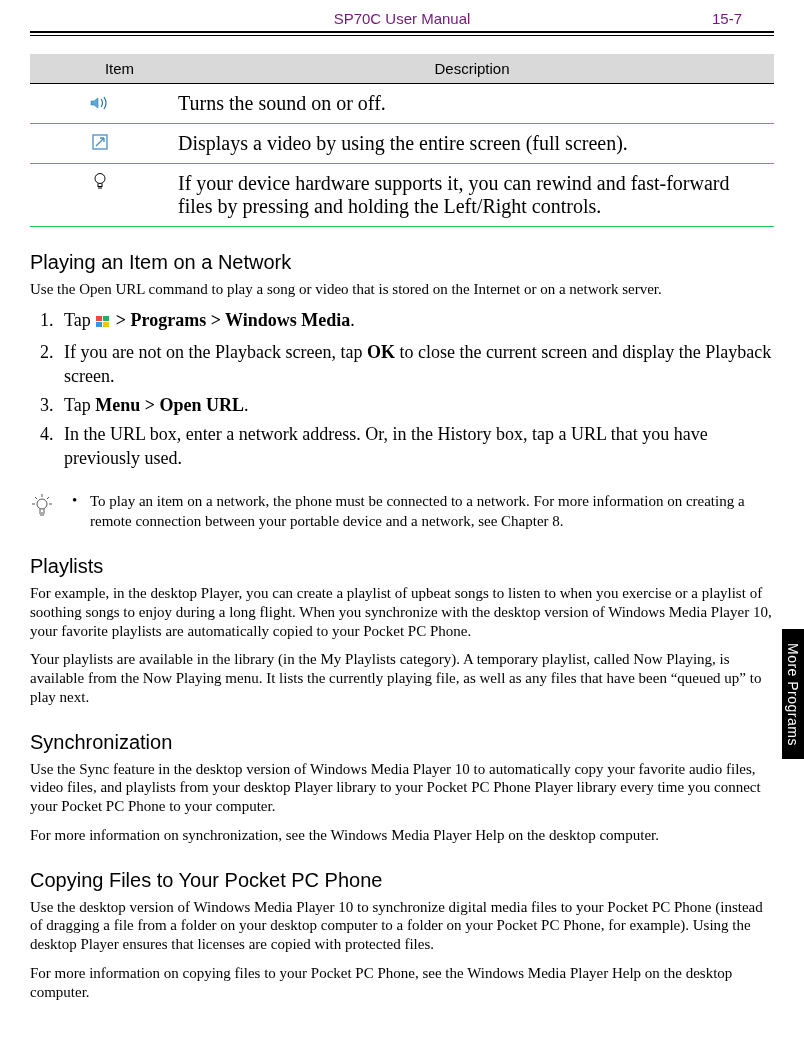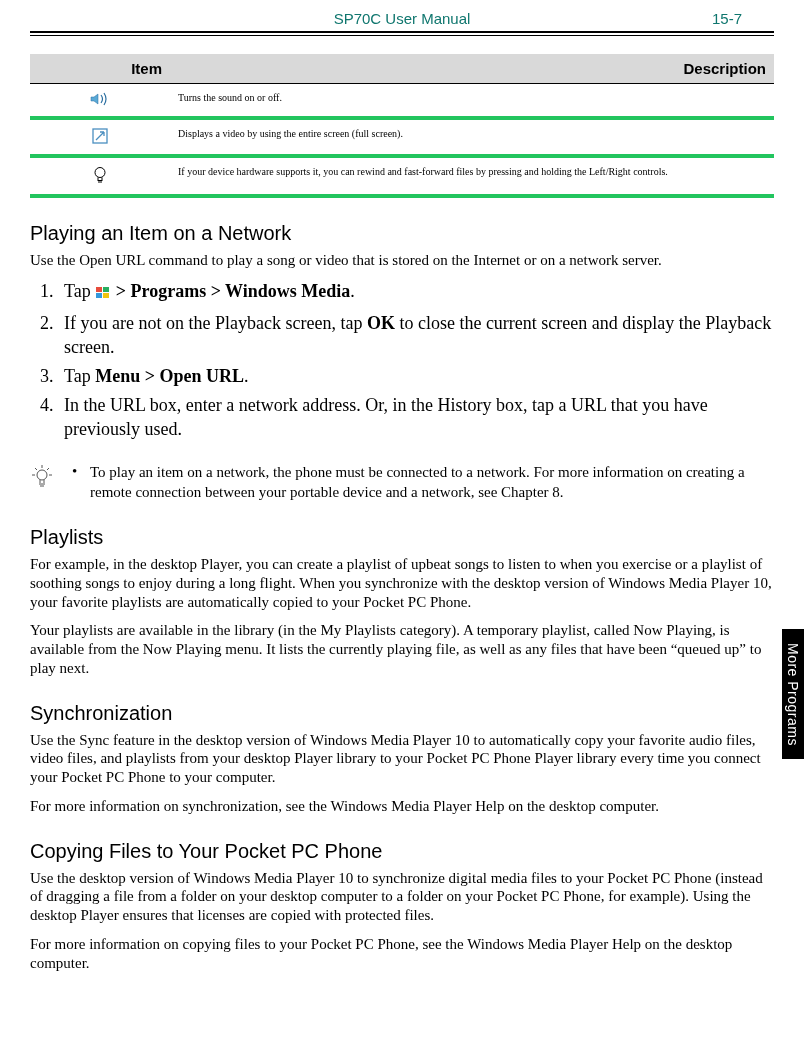--- a/index.html
+++ b/index.html
@@ -11,49 +11,49 @@
     color: #000;
     width: 804px;
   }
   .page {
     padding: 10px 30px 30px 30px;
     position: relative;
   }
   .header {
     display: flex;
     justify-content: space-between;
-    color: #0f766e;
+    color: #701a75;
     font-family: Arial, Helvetica, sans-serif;
     font-size: 15px;
     padding: 0 2px 4px 2px;
   }
   .header .title { text-align: center; flex: 1; }
   .header .pagenum { text-align: left; width: 60px; }
   .rule-thick { border: 0; border-top: 2px solid #000; margin: 0 0 2px 0; }
   .rule-thin { border: 0; border-top: 1px solid #000; margin: 0; }
   table.controls {
     width: 100%;
     border-collapse: collapse;
     margin-top: 18px;
   }
   table.controls thead tr {
     background: #d9d9d9;
   }
   table.controls th {
-    text-align: right;
-    font-family: Arial, Helvetica, sans-serif;
-    font-weight: bold;
+    text-align: center;
+    font-family: Arial, Helvetica, sans-serif;
+    font-weight: normal;
     font-size: 15px;
-    padding: 6px 8px;
+    padding: 6px 16px;
   }
   table.controls th.icon-col { width: 140px; padding-left: 55px; }
   table.controls td {
-    border-bottom: 4px solid #22c55e;
+    border-bottom: 1px solid #22c55e;
     padding: 8px 8px;
-    font-size: 10px;
+    font-size: 20px;
     vertical-align: top;
   }
   table.controls thead th { border-bottom: 1px solid #000; }
   .icon-cell { text-align: center; width: 140px; }
   .icon-svg { display:inline-block; }
   h2 {
     font-family: Arial, Helvetica, sans-serif;
     font-weight: normal;
     font-size: 20px;
     margin: 24px 0 4px 0;

